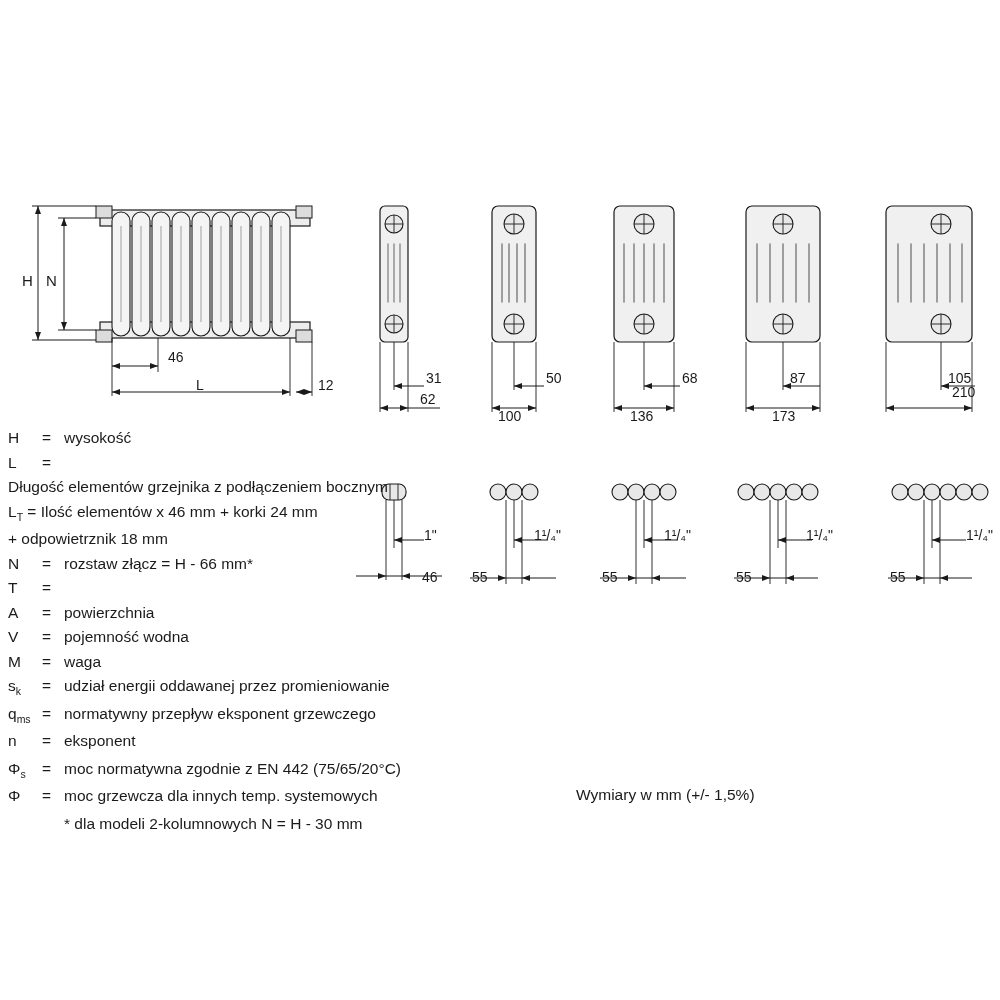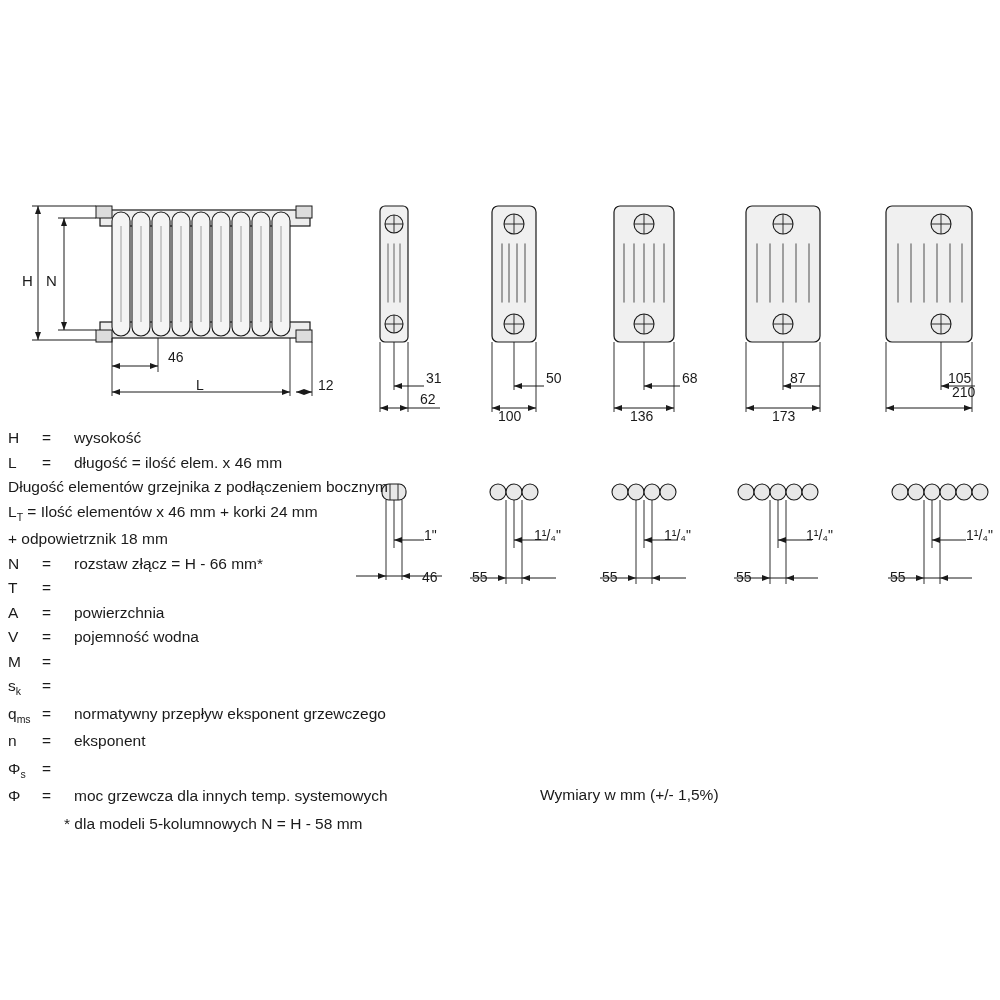--- a/index.html
+++ b/index.html
@@ -45,33 +45,32 @@
     width: 34px;
     flex: 0 0 34px;
     font-size: 15.5px;
   }
   .legend-eq {
     width: 22px;
     flex: 0 0 22px;
   }
   .legend-txt {
     flex: 1 1 auto;
-    margin-left: 10px;
   }
   .legend-wide {
     margin-bottom: 9px;
     white-space: nowrap;
   }
   .sub {
     font-size: 10.5px;
     vertical-align: sub;
   }
   .note {
     position: absolute;
-    left: 540px;
+    left: 576px;
     top: 786px;
     font-size: 15.5px;
   }
   .footnote {
     padding-left: 56px;
   }
 </style>
 </head>
 <body>
 
@@ -395,21 +394,20 @@
 
     <div class="legend-row">
       <span class="legend-sym">H</span>
       <span class="legend-eq">=</span>
       <span class="legend-txt">wysokość</span>
     </div>
 
     <div class="legend-row">
       <span class="legend-sym">L</span>
       <span class="legend-eq">=</span>
-      <span class="legend-txt">długość = ilość elem. x 46 mm</span>
     </div>
 
     <div class="legend-wide">Długość elementów grzejnika z podłączeniem bocznym</div>
 
     <div class="legend-wide">
       <span>L</span><span class="sub">T</span>
       <span>= Ilość elementów x 46 mm + korki 24 mm</span>
     </div>
 
     <div class="legend-wide">+ odpowietrznik 18 mm</div>
@@ -429,44 +427,47 @@
       <span class="legend-txt">powierzchnia</span>
     </div>
     <div class="legend-row">
       <span class="legend-sym">V</span>
       <span class="legend-eq">=</span>
       <span class="legend-txt">pojemność wodna</span>
     </div>
     <div class="legend-row">
       <span class="legend-sym">M</span>
       <span class="legend-eq">=</span>
+      <span class="legend-txt">waga</span>
     </div>
 
     <div class="legend-row">
       <span class="legend-sym"><span>s</span><span class="sub">k</span></span>
       <span class="legend-eq">=</span>
+      <span class="legend-txt">udział energii oddawanej przez promieniowanie</span>
     </div>
     <div class="legend-row">
       <span class="legend-sym"><span>q</span><span class="sub">ms</span></span>
       <span class="legend-eq">=</span>
       <span class="legend-txt">normatywny przepływ eksponent grzewczego</span>
     </div>
     <div class="legend-row">
       <span class="legend-sym"><span>n</span><span class="sub"></span></span>
       <span class="legend-eq">=</span>
       <span class="legend-txt">eksponent</span>
     </div>
     <div class="legend-row">
       <span class="legend-sym"><span>Φ</span><span class="sub">s</span></span>
       <span class="legend-eq">=</span>
+      <span class="legend-txt">moc normatywna zgodnie z EN 442 (75/65/20°C)</span>
     </div>
     <div class="legend-row">
       <span class="legend-sym"><span>Φ</span><span class="sub"></span></span>
       <span class="legend-eq">=</span>
       <span class="legend-txt">moc grzewcza dla innych temp. systemowych</span>
     </div>
 
-    <div class="legend-wide footnote">* dla modeli 5-kolumnowych N = H - 58 mm</div>
+    <div class="legend-wide footnote">* dla modeli 2-kolumnowych N = H - 30 mm</div>
   </div>
 
   <div class="note">Wymiary w mm (+/- 1,5%)</div>
 
 </div>
 
 </body></html>

